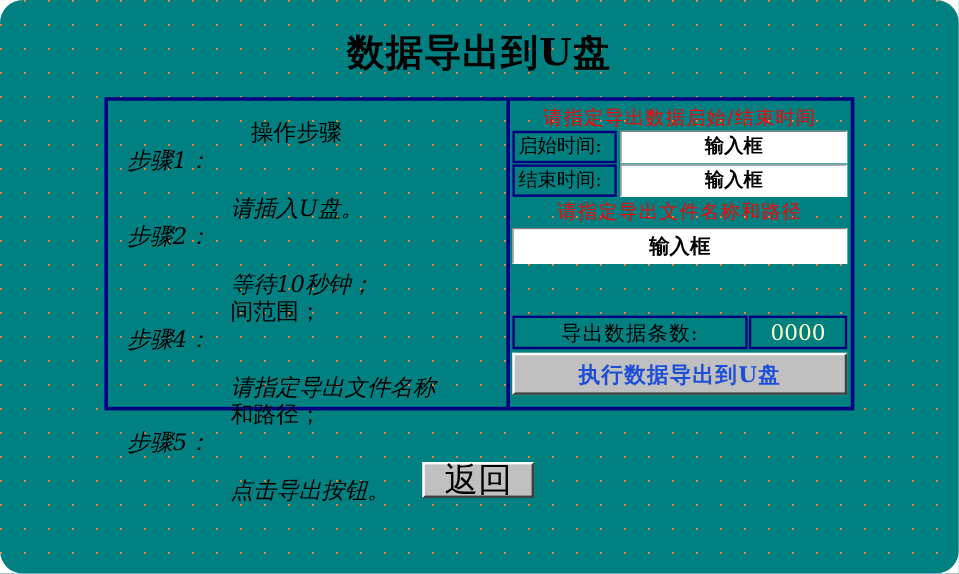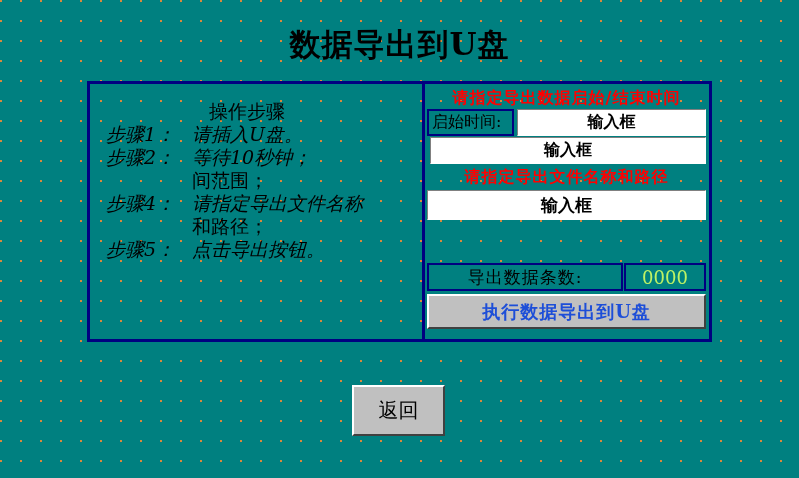--- a/index.html
+++ b/index.html
@@ -14,20 +14,21 @@
   }
   #screen {
     position: relative;
     width: 799px;
     height: 478px;
     background-color: #008080;
     background-image:
       radial-gradient(circle at 1px 1px, #d98a3c 0.9px, transparent 1.1px);
     background-size: 20px 20px;
     background-position: 0px 0px;
+    border-radius: 19px;
   }
 
   
   #page-title {
     position: absolute;
     left: 0;
     top: 27px;
     width: 799px;
     text-align: center;
     font-family: "DejaVu Serif", serif;
@@ -86,20 +87,21 @@
     color: #000;
     white-space: nowrap;
     font-style: italic;
   }
   .step-label {
     width: 86px;
     flex: 0 0 86px;
   }
   .step-text {
     flex: 1 1 auto;
+    margin-top: 40px;
   }
   .step-cont {
     padding-left: 86px;
     font-family: "DejaVu Serif", serif;
     font-size: 19px;
     line-height: 23px;
     color: #000;
     white-space: nowrap;
   }
 
@@ -108,21 +110,21 @@
     position: absolute;
     left: 335px;
     top: 0;
     right: 0;
     height: 100%;
     box-sizing: border-box;
     padding: 2px 3px 3px 2px;
   }
   .red-header {
     font-family: "DejaVu Serif", serif;
-    font-weight: bold;
+    font-weight: normal;
     font-size: 16px;
     line-height: 20px;
     color: #ff0000;
     letter-spacing: 1px;
     height: 23px;
     display: flex;
     align-items: center;
     justify-content: center;
   }
   .form-row {
@@ -201,21 +203,21 @@
     flex: 0 0 82px;
     margin-left: 1px;
     border: 2px solid #000080;
     box-sizing: border-box;
     background: #008080;
     display: flex;
     align-items: center;
     justify-content: center;
     font-family: "DejaVu Serif", serif;
     font-size: 18px;
-    color: #bef264;
+    color: #fef9c3;
   }
   #export-button {
     height: 35px;
     background: #c0c0c0;
     border: 2px solid;
     border-color: #ffffff #404040 #404040 #ffffff;
     box-sizing: border-box;
     display: flex;
     align-items: center;
     justify-content: center;
@@ -226,30 +228,30 @@
     letter-spacing: 1px;
     cursor: pointer;
   }
 
   
   #return-button {
     position: absolute;
     left: 352px;
     top: 385px;
     width: 93px;
-    height: 51px;
+    height: 30px;
     background: #c0c0c0;
     border: 2px solid;
     border-color: #ffffff #404040 #404040 #ffffff;
     box-sizing: border-box;
     display: flex;
     align-items: center;
     justify-content: center;
     font-family: "DejaVu Serif", serif;
-    font-size: 20px;
+    font-size: 28px;
     color: #000;
     cursor: pointer;
   }
 </style>
 </head>
 <body>
 
 <div id="screen">
 
   <div id="page-title">数据导出到U盘</div>
@@ -288,20 +290,21 @@
     <div id="form-area">
 
       <div class="red-header">请指定导出数据启始/结束时间</div>
 
       <div class="form-row">
         <div class="cell-label">启始时间:</div>
         <div class="input-box">输入框</div>
       </div>
 
       <div class="form-row">
+        <div class="cell-label">结束时间:</div>
         <div class="input-box">输入框</div>
       </div>
 
       <div class="red-header">请指定导出文件名称和路径</div>
 
       <div id="filepath-input">输入框</div>
 
       <div id="count-row">
         <div id="count-label">导出数据条数:</div>
         <div id="count-value">0000</div>

